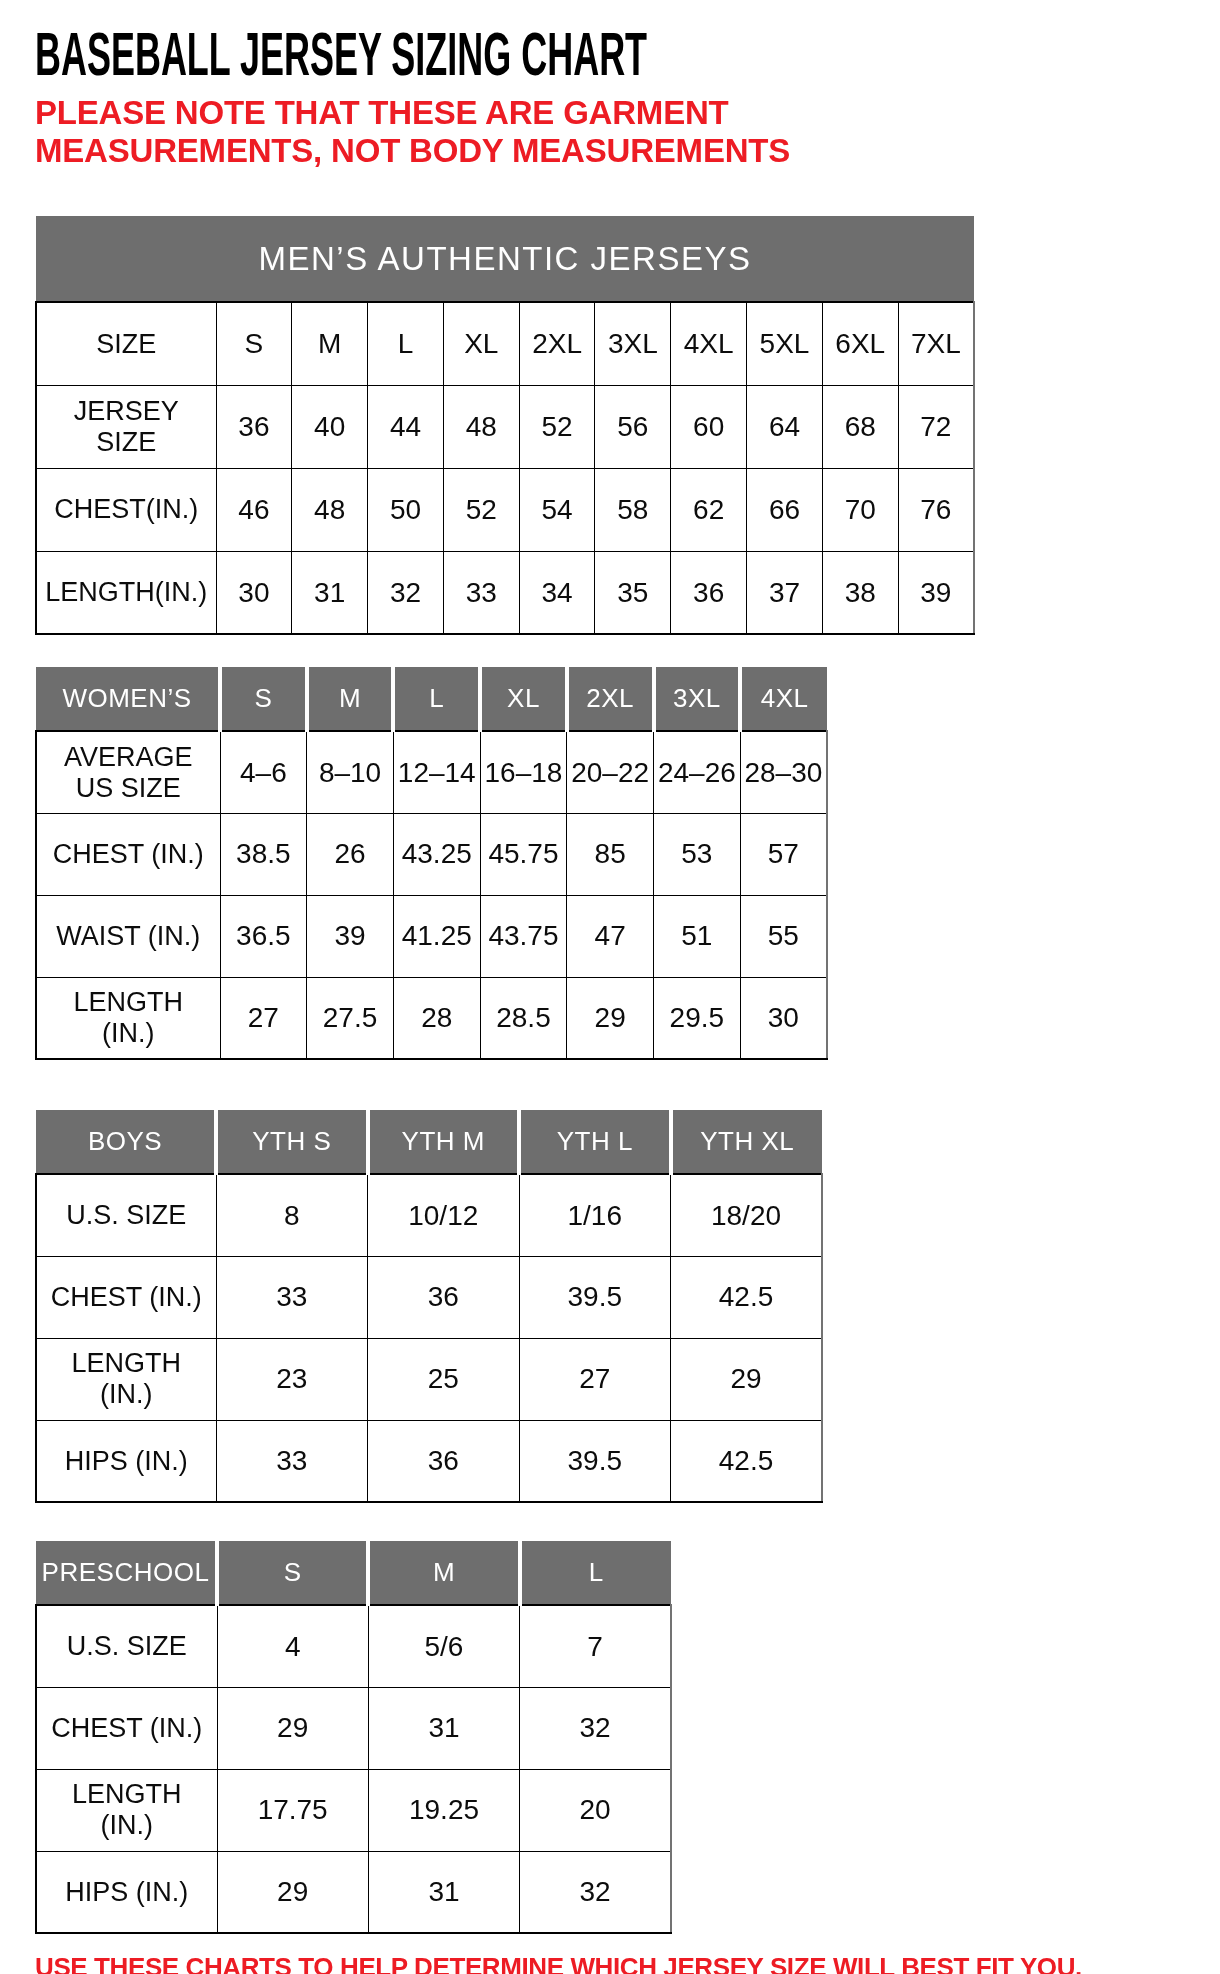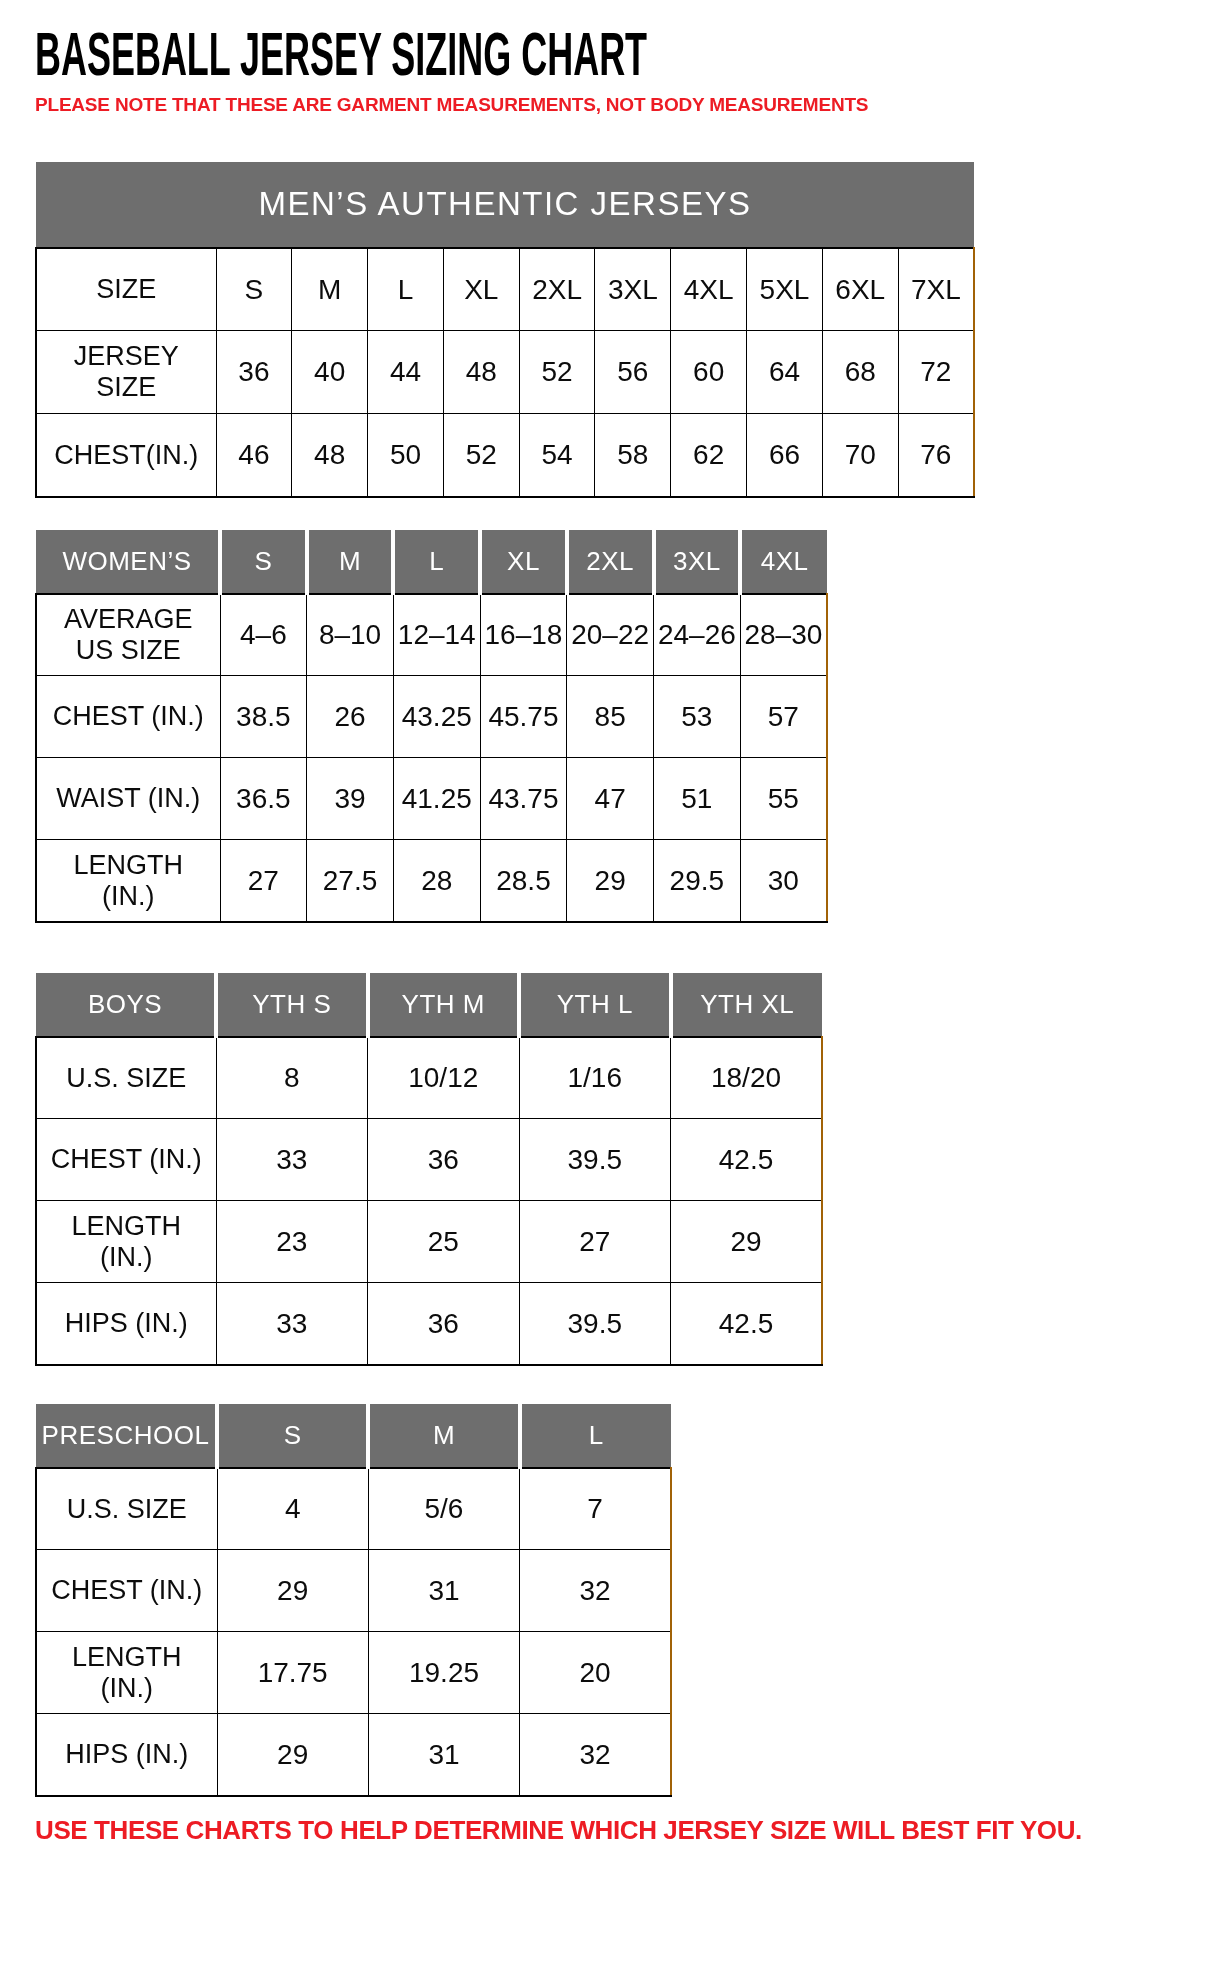--- a/index.html
+++ b/index.html
@@ -13,38 +13,38 @@
   .page { padding:25px 35px 0 35px; width:1220px; }
 
   .title {
     font-size:62px; font-weight:bold; line-height:0.95;
     letter-spacing:0px; white-space:nowrap;
     transform:scaleX(0.58); transform-origin:0 50%;
     color:#000;
   }
   .note {
     margin-top:10px; width:880px;
-    color:var(--red); font-size:19px; font-weight:bold; line-height:1.16;
+    color:var(--red); font-size:33px; font-weight:bold; line-height:1.16;
     letter-spacing:-0.2px;
   }
 
   .tbl-slot { position:relative; }
   .slot-mens      { margin-top:46px; }
   .slot-womens    { margin-top:32px; }
   .slot-boys      { margin-top:50px; }
   .slot-preschool { margin-top:38px; }
 
   table.chart { border-collapse:collapse; table-layout:fixed; }
   .chart td { border:1px solid #000; text-align:center; vertical-align:middle; }
 
   
   .chart tbody tr:first-child td { border-top:2px solid #000; }
   .chart tbody tr:last-child td  { border-bottom:2px solid #000; }
   .chart tbody td:first-child    { border-left:2px solid #000; }
-  .chart tbody td:last-child     { border-right:2px solid #a16207;text-align:center; }
+  .chart tbody td:last-child     { border-right:2px solid #737373;text-align:center; }
 
   
   .chart thead td { border:0; background:var(--gray); color:#fff; }
   .chart thead td + td { border-left:4px solid #fff; }
 
   .banner { font-size:33px; letter-spacing:1.5px; }
   .hcell  { font-size:26px; letter-spacing:0.5px; }
   .lbl    { font-size:27px; letter-spacing:0px; padding:0 8px; }
   .val    { font-size:28px; }
 
@@ -116,20 +116,33 @@
             <td class="val">48</td>
             <td class="val">50</td>
             <td class="val">52</td>
             <td class="val">54</td>
             <td class="val">58</td>
             <td class="val">62</td>
             <td class="val">66</td>
             <td class="val">70</td>
             <td class="val">76</td>
           </tr>
+          <tr style="height: 83px;">
+            <td class="lbl">LENGTH(IN.)</td>
+            <td class="val">30</td>
+            <td class="val">31</td>
+            <td class="val">32</td>
+            <td class="val">33</td>
+            <td class="val">34</td>
+            <td class="val">35</td>
+            <td class="val">36</td>
+            <td class="val">37</td>
+            <td class="val">38</td>
+            <td class="val">39</td>
+          </tr>
         </tbody>
       </table>
     </div>
 
   <div class="tbl-slot slot-womens">
       <table class="chart" style="width: 793px;">
         <colgroup>
           <col style="width: 184px;">
           <col>
           <col>

